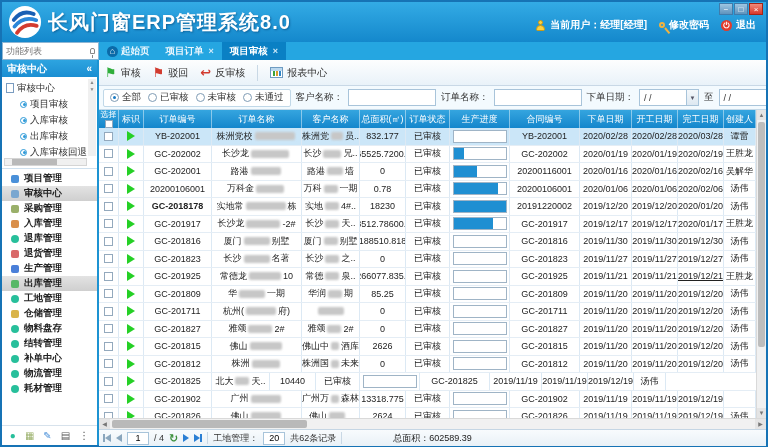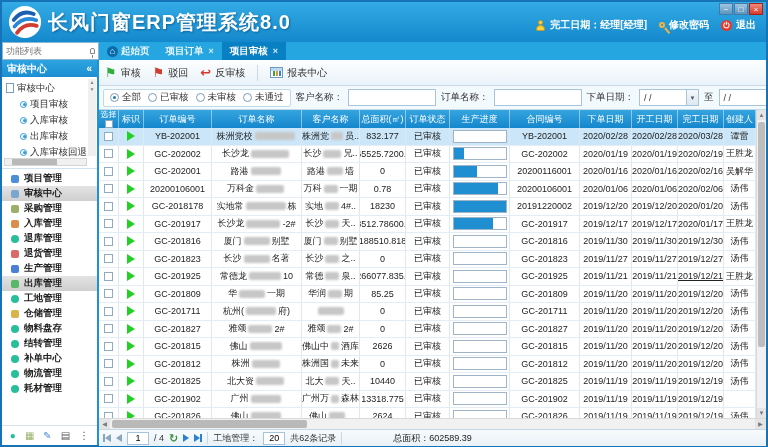--- a/index.html
+++ b/index.html
@@ -131,21 +131,21 @@
       <div class="wb">−</div>
       <div class="wb">□</div>
       <div class="wb close">×</div>
     </div>
     <div class="userbar">
       <div class="ub-item">
         <span class="uic">
             <span class="head"></span>
             <span class="bodyp"></span>
           </span>
-        <span>完工日期：经理[经理]</span>
+        <span>当前用户：经理[经理]</span>
       </div>
       <div class="ub-item">
         <span class="keyic"></span>
         <span>修改密码</span>
       </div>
       <div class="ub-item">
         <span class="pwric">⏻</span>
         <span>退出</span>
       </div>
     </div>
@@ -475,21 +475,21 @@
                 <div class="gc" style="width: 46px;">2020/02/06</div>
                 <div class="gc" style="width: 32px;">汤伟</div>
               </div>
               <div class="grow">
                 <div class="gc" style="width: 20px;">
                   <span class="cb"></span>
                 </div>
                 <div class="gc" style="width: 25px;">
                   <span class="arrow"></span>
                 </div>
-                <div class="gc" style="width: 68px;">GC-2018178</div>
+                <div class="gc" style="width: 68px; font-weight: bold;">GC-2018178</div>
                 <div class="gc" style="width: 90px;">实地常<span class="blur" style="width: 40px;"></span>栋</div>
                 <div class="gc" style="width: 58px;">实地<span class="blur" style="width: 14px;"></span>4#..</div>
                 <div class="gc" style="width: 46px;">18230</div>
                 <div class="gc" style="width: 44px;">已审核</div>
                 <div class="gc" style="width: 60px;">
                   <span class="pbox">
                     <span class="pfill" style="width: 100%;"></span>
                   </span>
                 </div>
                 <div class="gc" style="width: 70px;">20191220002</div>
@@ -708,21 +708,20 @@
                 <div class="gc" style="width: 32px;">汤伟</div>
               </div>
               <div class="grow">
                 <div class="gc" style="width: 20px;">
                   <span class="cb"></span>
                 </div>
                 <div class="gc" style="width: 25px;">
                   <span class="arrow"></span>
                 </div>
                 <div class="gc" style="width: 68px;">GC-201825</div>
-                <div class="gc" style="width: 90px;">北大资<span class="blur" style="width: 28px;"></span></div>
                 <div class="gc" style="width: 58px;">北大<span class="blur" style="width: 14px;"></span>天..</div>
                 <div class="gc" style="width: 46px;">10440</div>
                 <div class="gc" style="width: 44px;">已审核</div>
                 <div class="gc" style="width: 60px;">
                   <span class="pbox">
                     <span class="pfill" style="width: 0%;"></span>
                   </span>
                 </div>
                 <div class="gc" style="width: 70px;">GC-201825</div>
                 <div class="gc" style="width: 52px;">2019/11/19</div>

